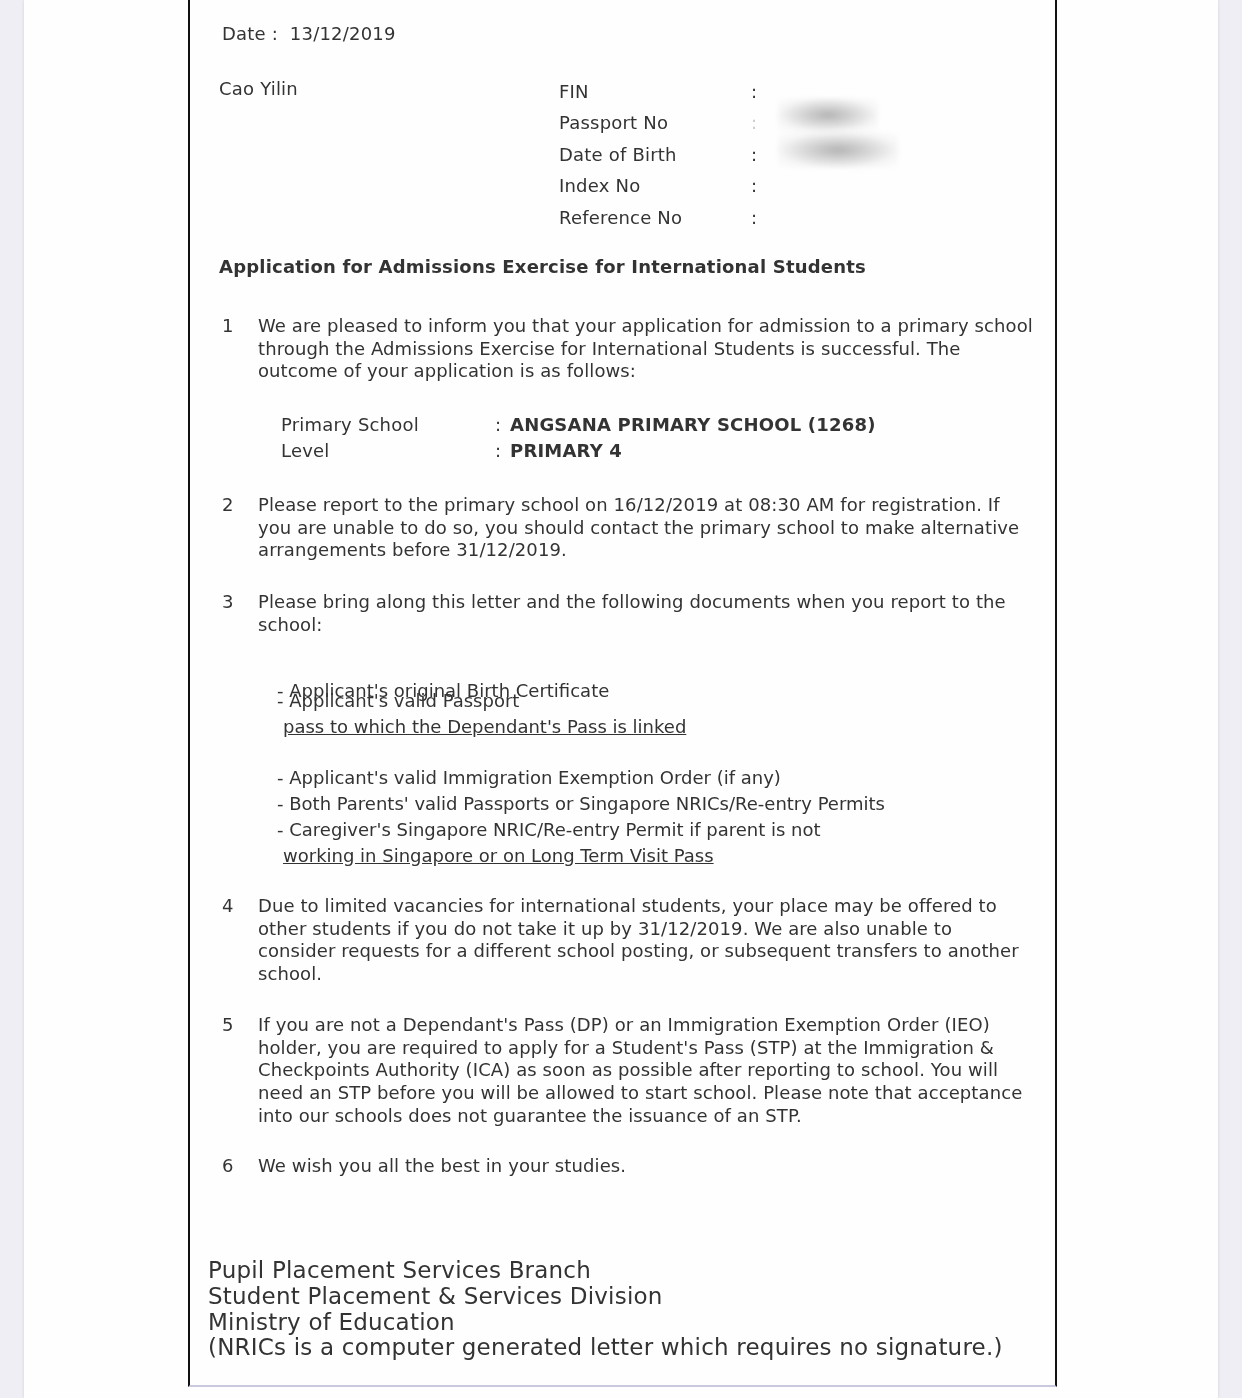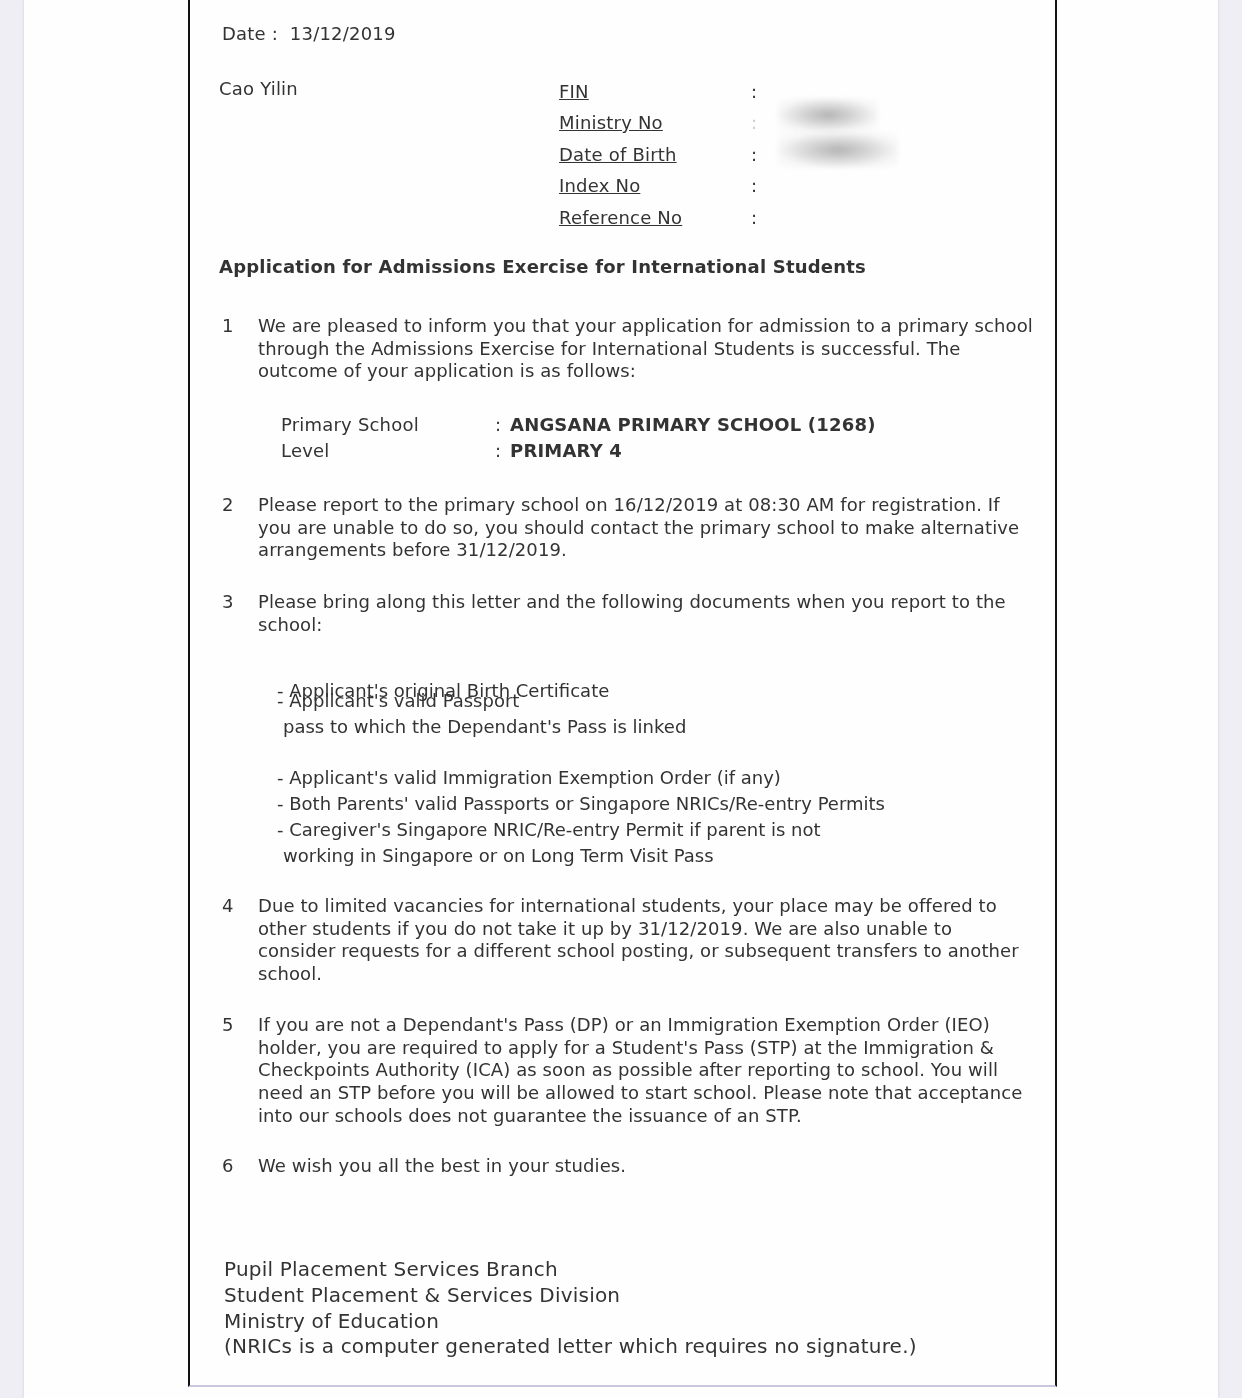--- a/index.html
+++ b/index.html
@@ -17,51 +17,51 @@
   }
   .frame {
     position: absolute; left: 188px; top: -2px; width: 865px; height: 1387px;
     border-left: 2px solid #111;
     border-right: 2px solid #111;
     border-bottom: 2px solid #c9c8dc;
   }
   .abs { position: absolute; white-space: nowrap; font-size: 18px; letter-spacing: 0.2px; }
   .date { left: 222px; top: 23px; }
   .name { left: 219px; top: 78px; }
-  .id-label { left: 559px; text-decoration: underline; }
+  .id-label { left: 559px; }
   .id-colon { left: 751px; }
   .redact {
     position: absolute; background: radial-gradient(ellipse at center, rgba(120,120,120,0.55), rgba(200,200,200,0.15) 70%, rgba(255,255,255,0));
     filter: blur(2px);
   }
   .heading { left: 219px; top: 256px; font-weight: bold; font-size: 18px; }
   .num { position: absolute; left: 222px; font-size: 18px; }
   .para { position: absolute; left: 258px; width: 790px; font-size: 18px; line-height: 22.7px; letter-spacing: 0.1px; }
   .outcome-label { left: 281px; }
   .outcome-colon { left: 495px; }
   .outcome-val { left: 510px; font-weight: bold; }
   .doc-item { position: absolute; left: 277px; font-size: 18px; line-height: 25.6px; width: 640px; }
-  .doc-item .cont { display: block; padding-left: 6px; }
-  .sig { left: 224px; font-size: 20px; }
+  .doc-item .cont { display: block; padding-left: 6px; text-decoration: underline; }
+  .sig { left: 208px; font-size: 23px; }
 </style>
 </head>
 <body>
 
 <div class="page"></div>
 <div class="frame"></div>
 
 <div class="abs date">
   <span>Date :</span>&nbsp;
   <span>13/12/2019</span>
 </div>
 <div class="abs name">Cao Yilin</div>
 
 <div class="abs id-label" style="top:81px">FIN</div>
 <div class="abs id-colon" style="top:81px">:</div>
-<div class="abs id-label" style="top:112px">Ministry No</div>
+<div class="abs id-label" style="top:112px">Passport No</div>
 <div class="abs id-colon" style="top:112px;color:#ccc">:</div>
 <div class="abs id-label" style="top:144px">Date of Birth</div>
 <div class="abs id-colon" style="top:144px">:</div>
 <div class="abs id-label" style="top:175px">Index No</div>
 <div class="abs id-colon" style="top:175px">:</div>
 <div class="abs id-label" style="top:207px">Reference No</div>
 <div class="abs id-colon" style="top:207px">:</div>
 
 <div class="redact" style="left:778px;top:98px;width:100px;height:34px"></div>
 <div class="redact" style="left:778px;top:132px;width:120px;height:36px"></div>

